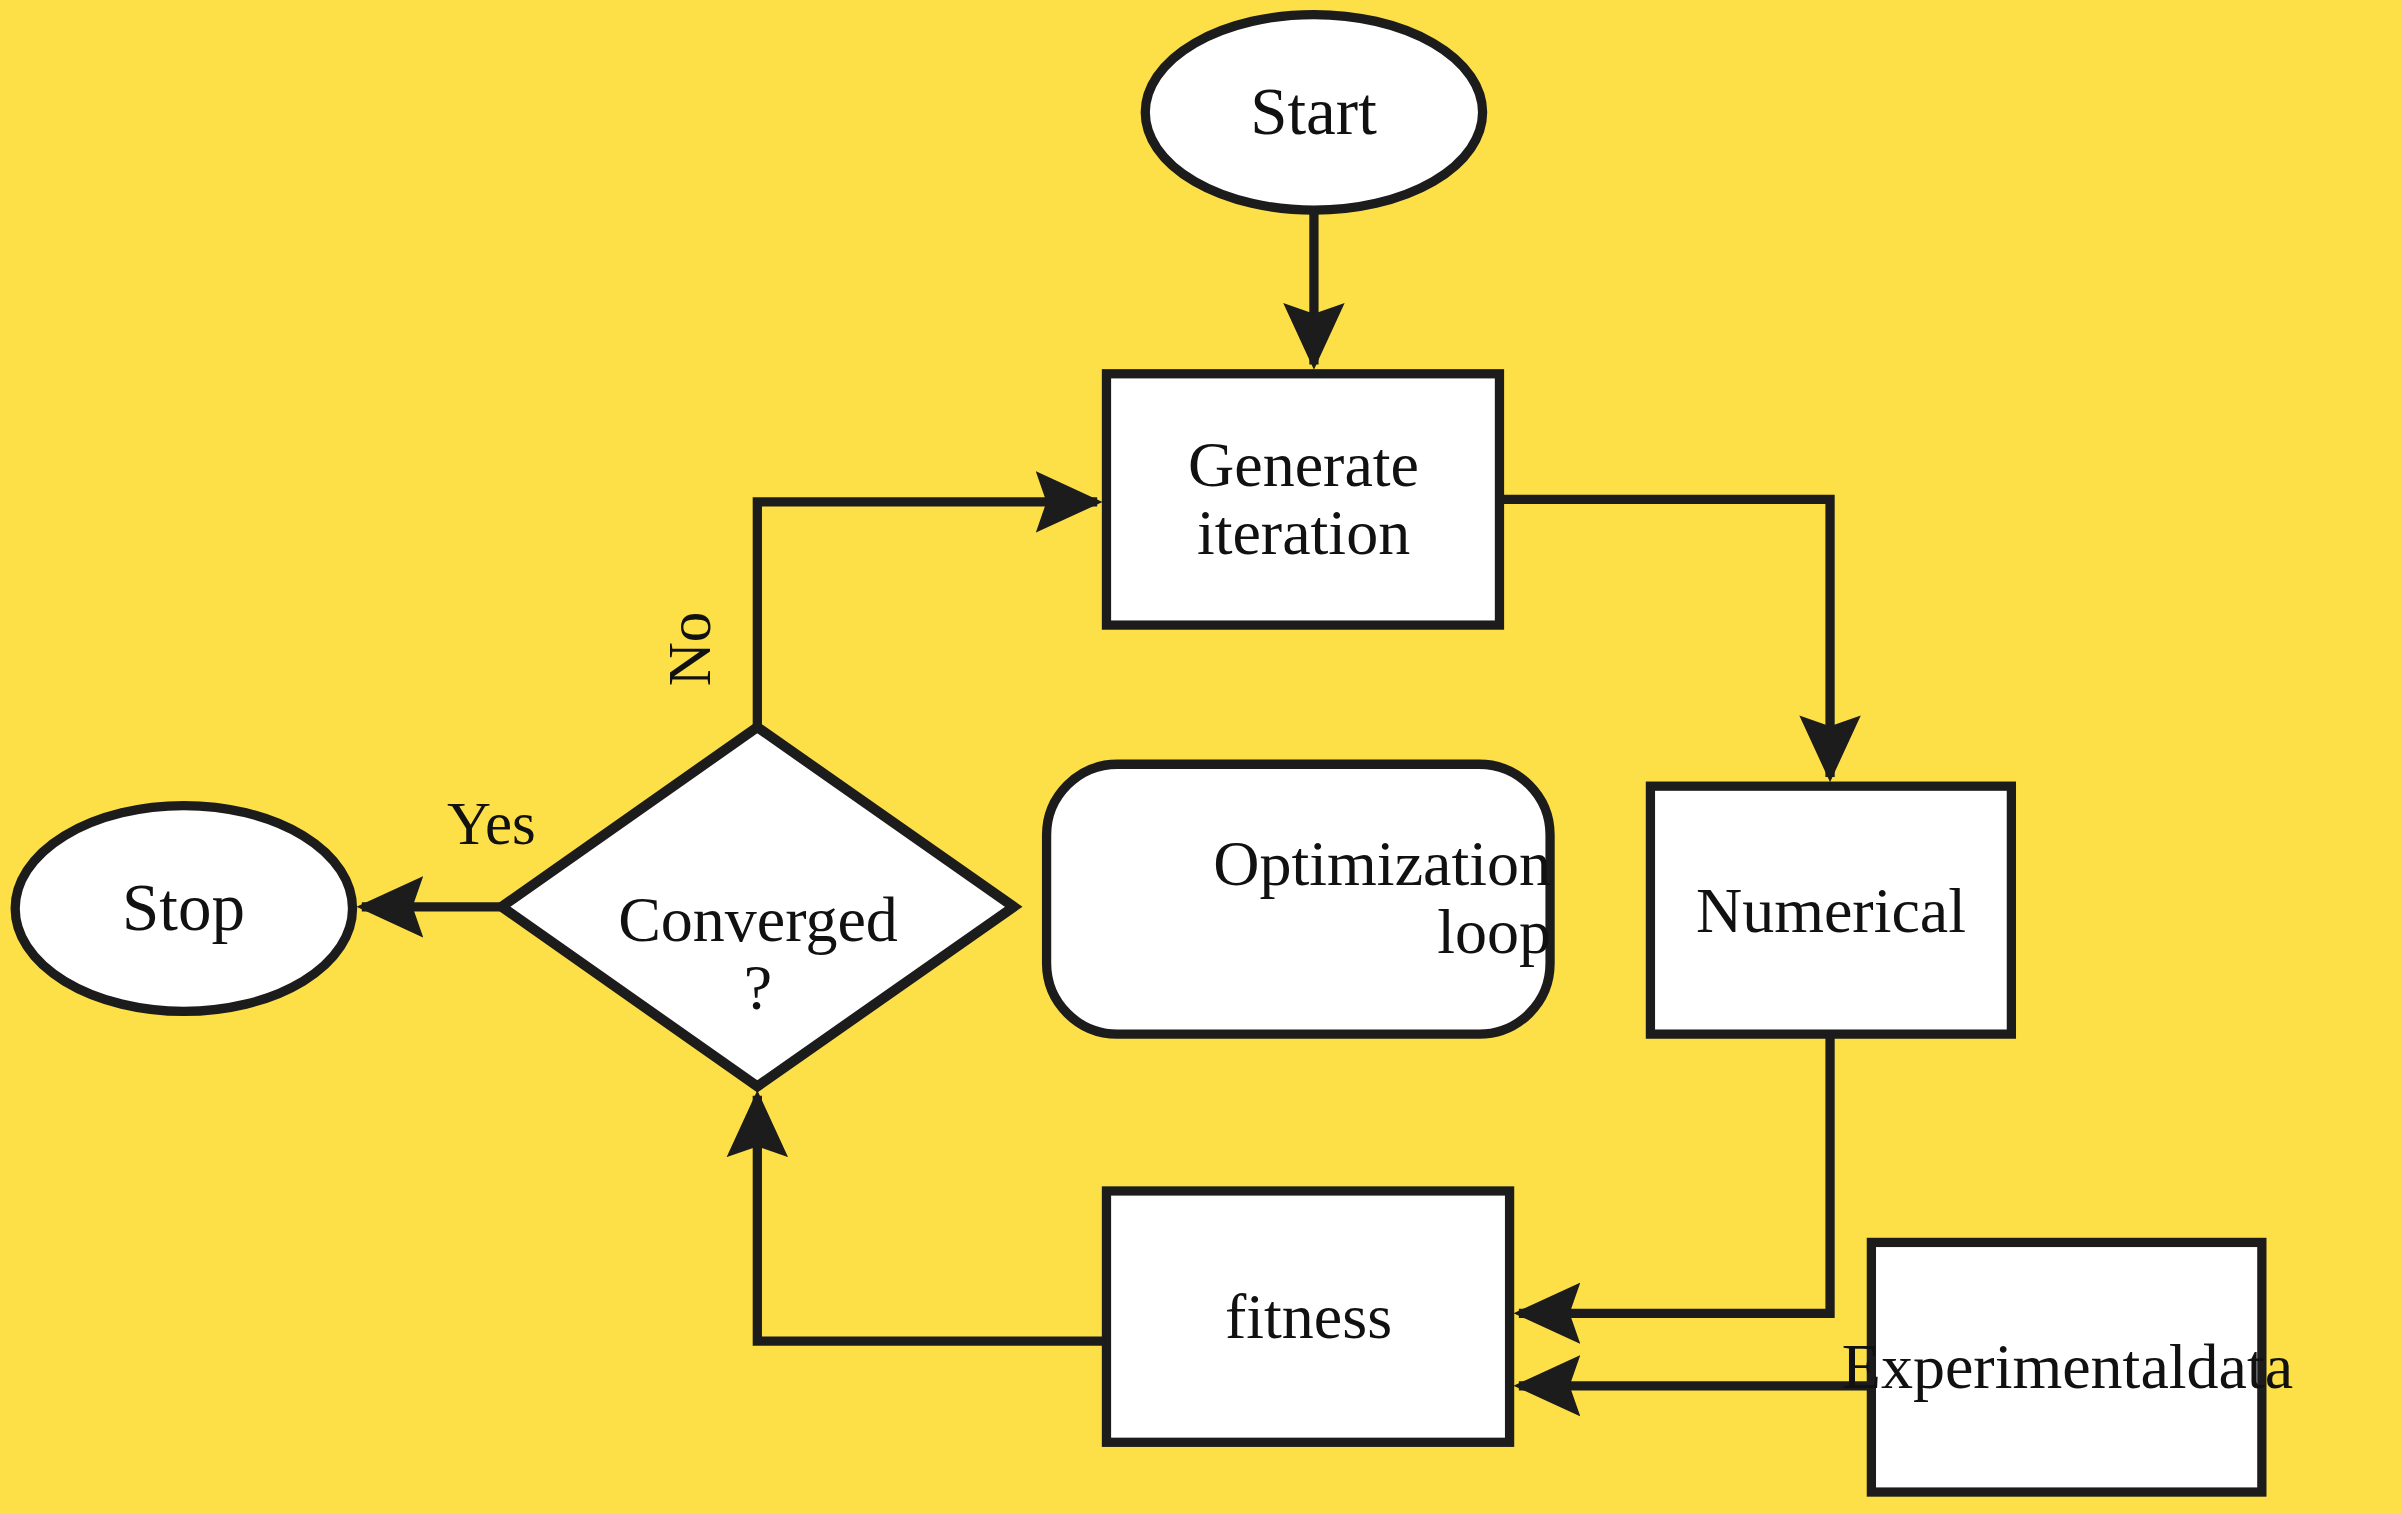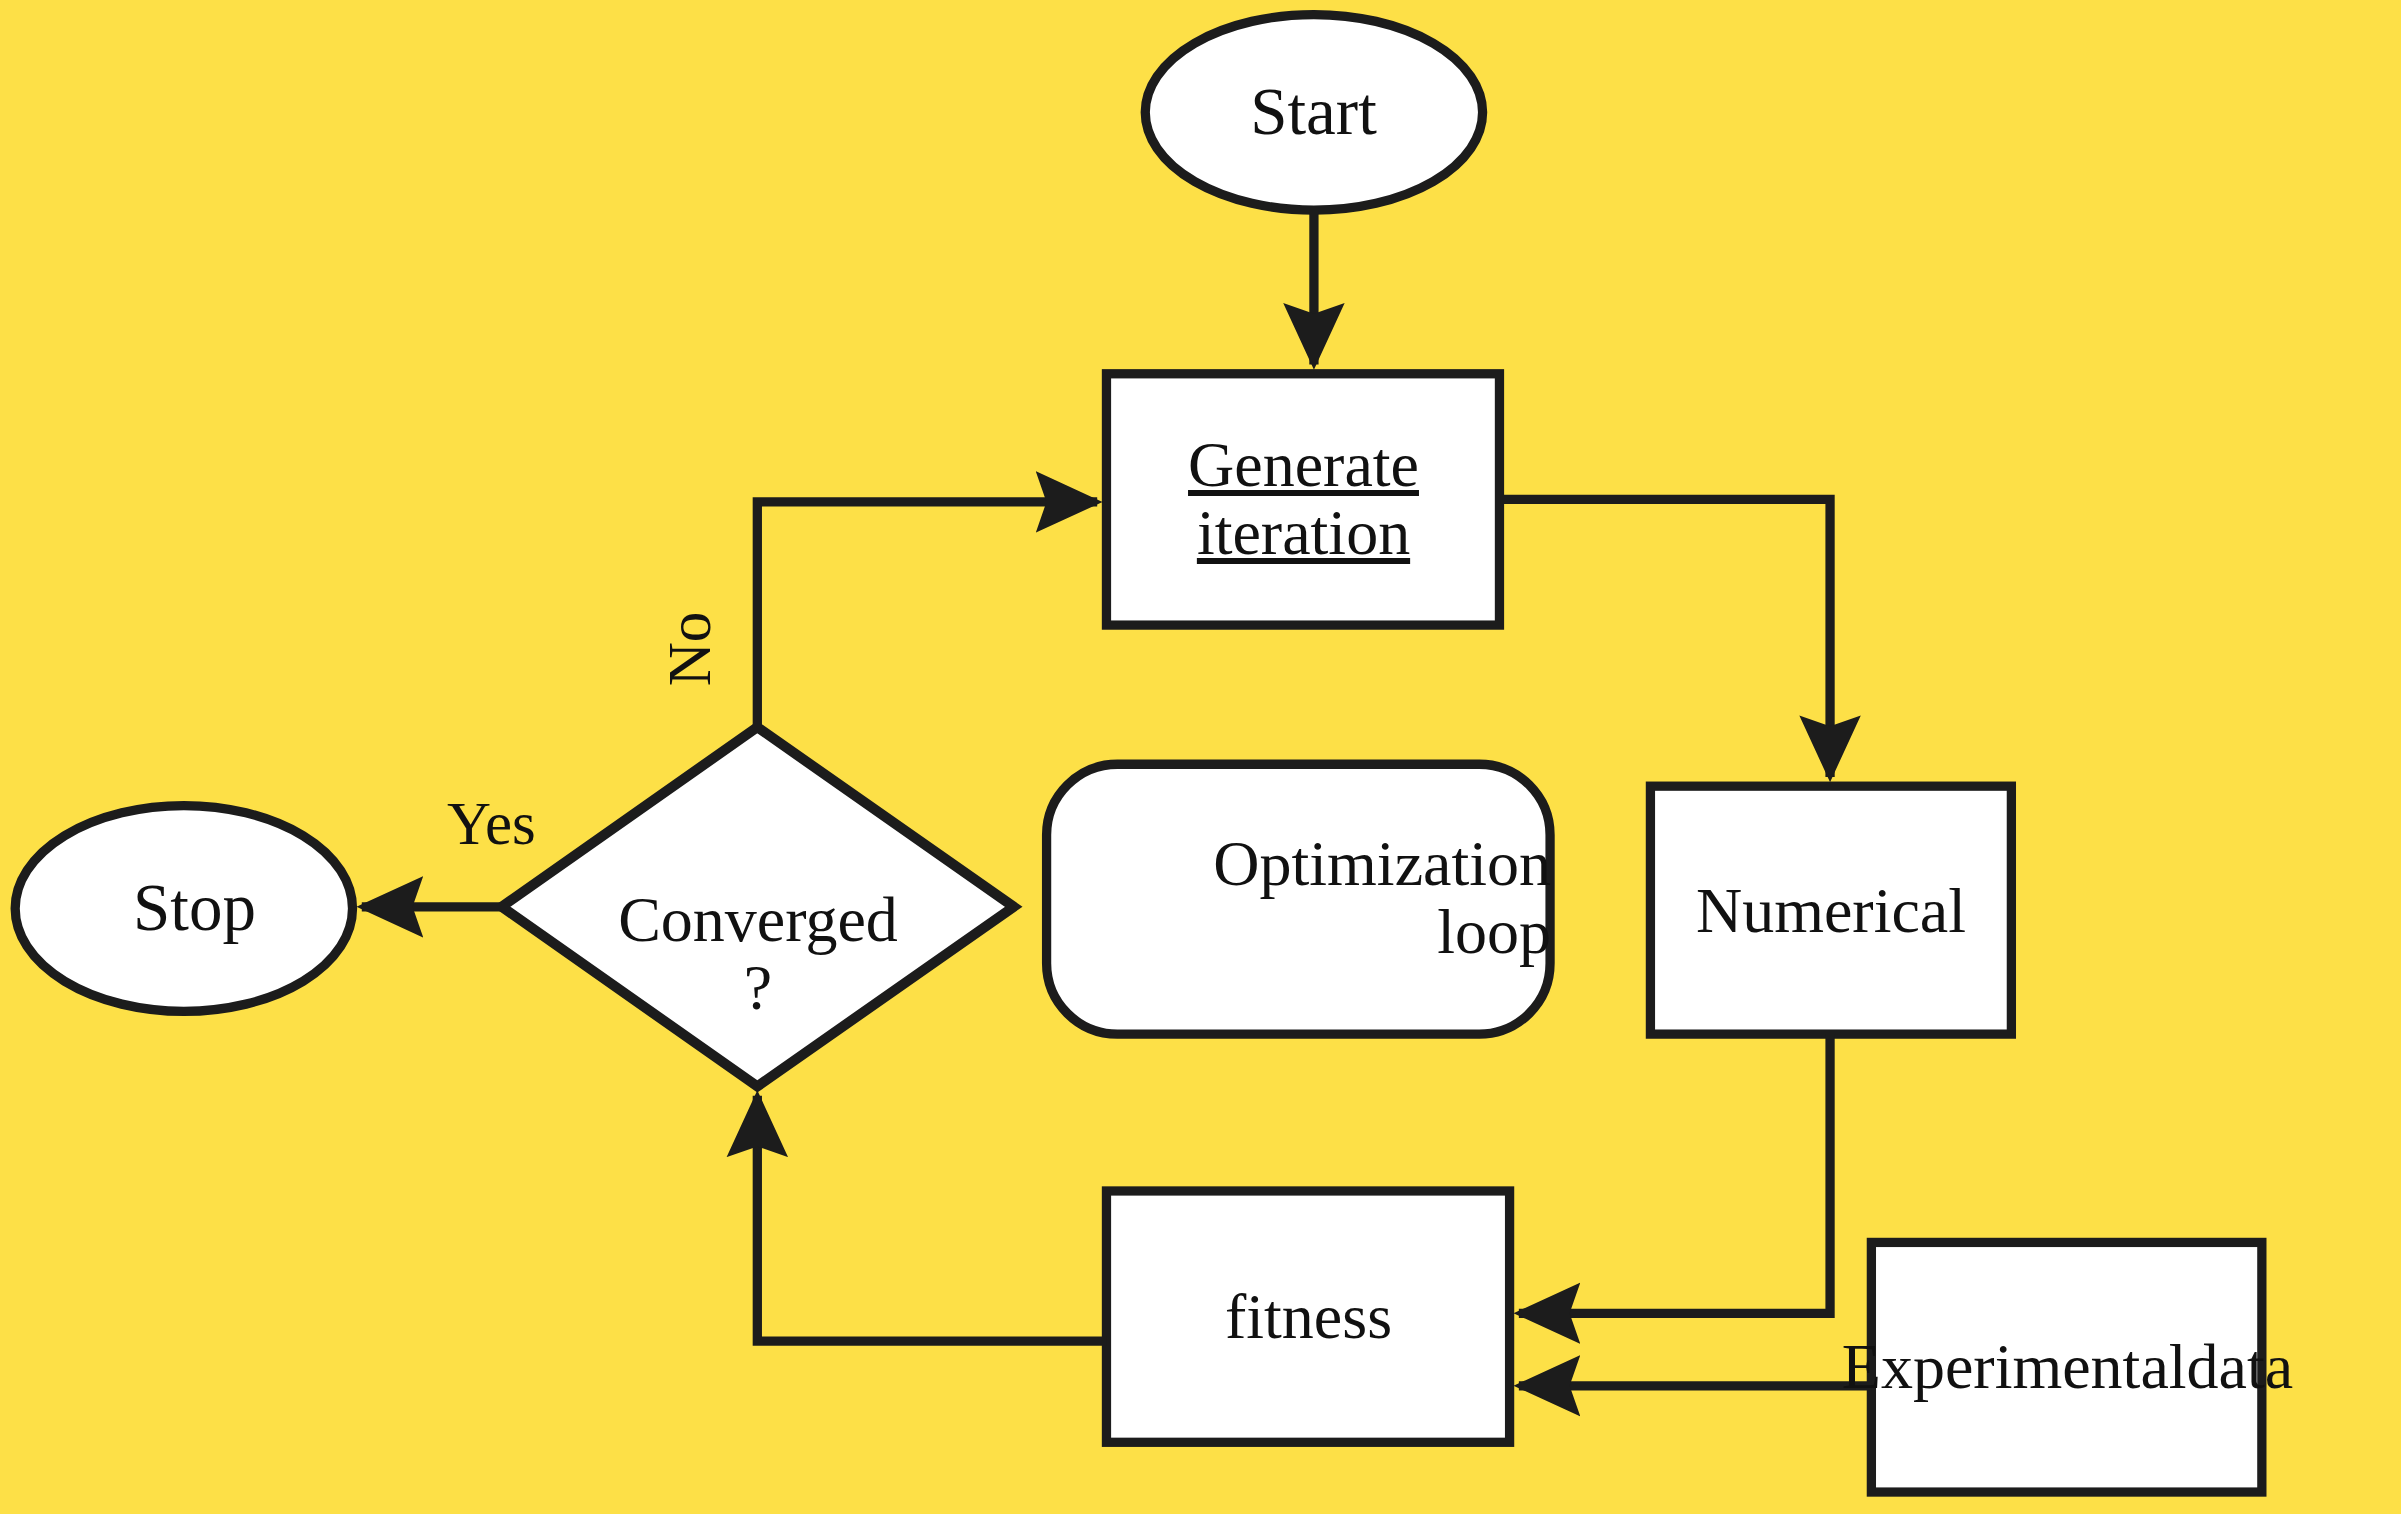--- a/index.html
+++ b/index.html
@@ -83,21 +83,21 @@
     <path d="M 595 1075 L 429 1075" fill="none" stroke="#1c1c1c" stroke-width="11" marker-end="url(#ah)"></path>
 
      Generate iteration (up, right) --&gt;
     <path d="M 898 862 L 898 595 L 1301 595" fill="none" stroke="#1c1c1c" stroke-width="11" stroke-linejoin="miter" marker-end="url(#ah)"></path>
   </svg>
 
   <div class="nodeLabel t80" style="left:1145px;top:64px;width:337px;height:96px;">
     <span>Start</span>
   </div>
 
-  <div class="nodeLabel t76" style="left:1107px;top:407px;width:393px;height:184px;flex-direction:column;text-decoration:underline;">
+  <div class="nodeLabel t76" style="left:1107px;top:407px;width:393px;height:184px;flex-direction:column;">
     <span>Generate</span>
     <span>iteration</span>
   </div>
 
   <div class="nodeLabel t76" style="left:1642px;top:820px;width:378px;height:181px;flex-direction:column;">
     <span>Numerical</span>
   </div>
 
   <div class="nodeLabel t76" style="left:1107px;top:1225px;width:403px;height:184px;flex-direction:column;">
     <span>fitness</span>
@@ -106,21 +106,21 @@
   <div class="nodeLabel t76" style="left:1872px;top:1275px;width:391px;height:184px;flex-direction:row;">
     <span>Experimental</span>
     <span>data</span>
   </div>
 
   <div class="nodeLabel t76" style="left:547px;top:864px;width:422px;height:179px;flex-direction:column;">
     <span>Converged</span>
     <span>?</span>
   </div>
 
-  <div class="nodeLabel t80" style="left:26px;top:860px;width:337px;height:96px;">
+  <div class="nodeLabel t80" style="left:15px;top:860px;width:337px;height:96px;">
     <span>Stop</span>
   </div>
 
   <div class="nodeLabel t76" style="left:1047px;top:806px;width:504px;height:184px;flex-direction:column;align-items:flex-end;">
     <span>Optimization</span>
     <span>loop</span>
   </div>
 
   <div class="edgeLabel t72" style="left:621px;top:590px;width:135px;height:118px;
               display:flex;align-items:center;justify-content:center;

